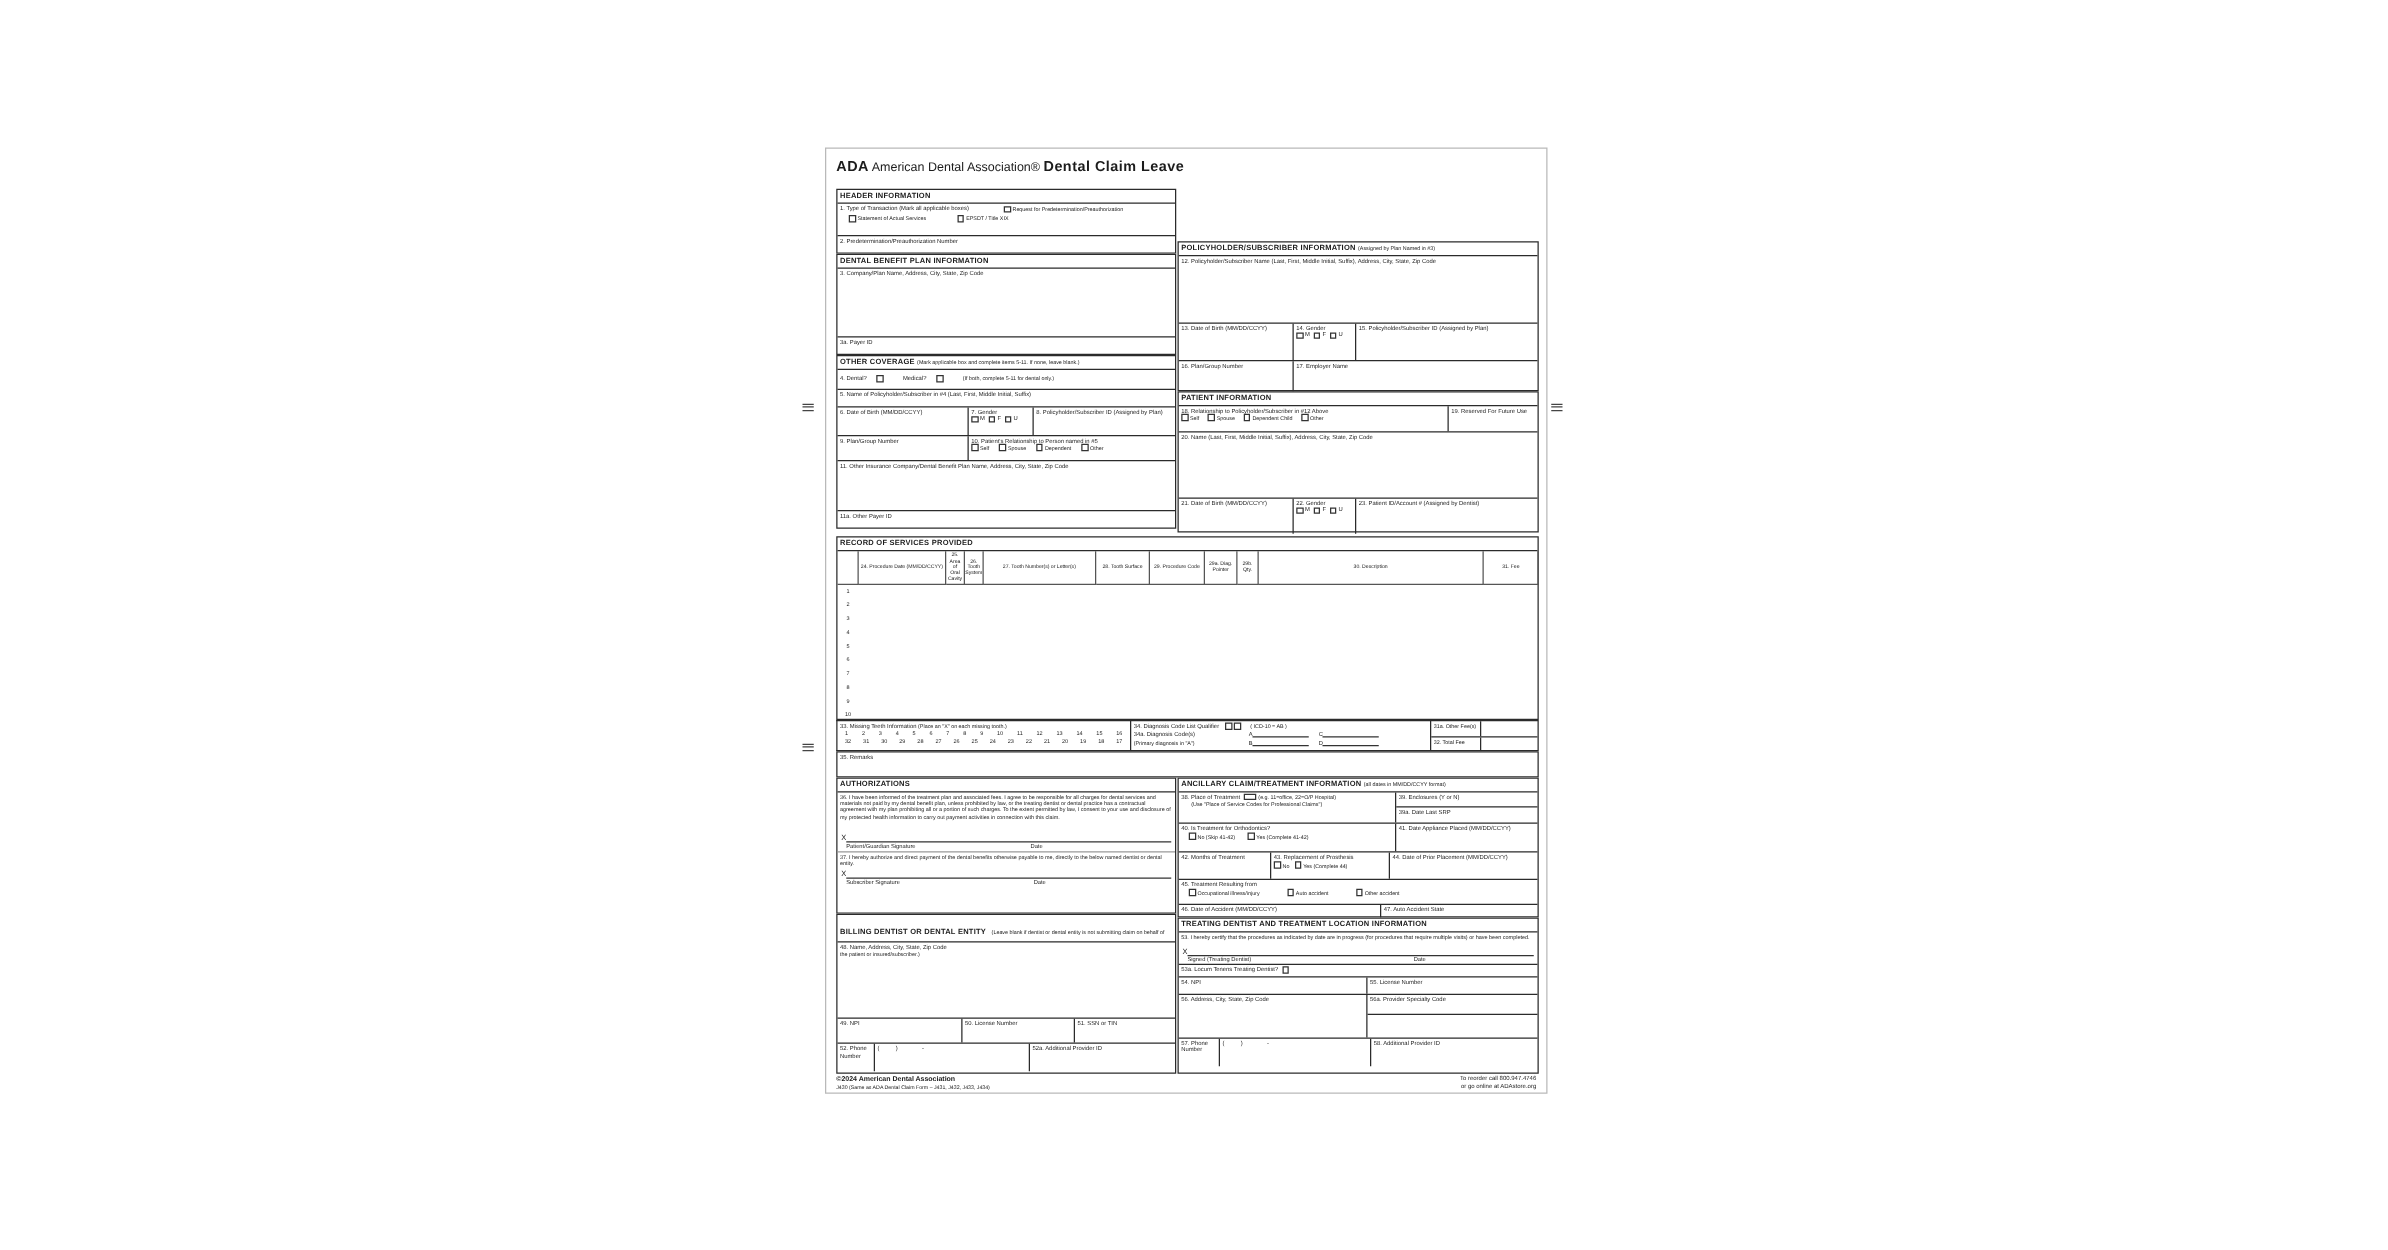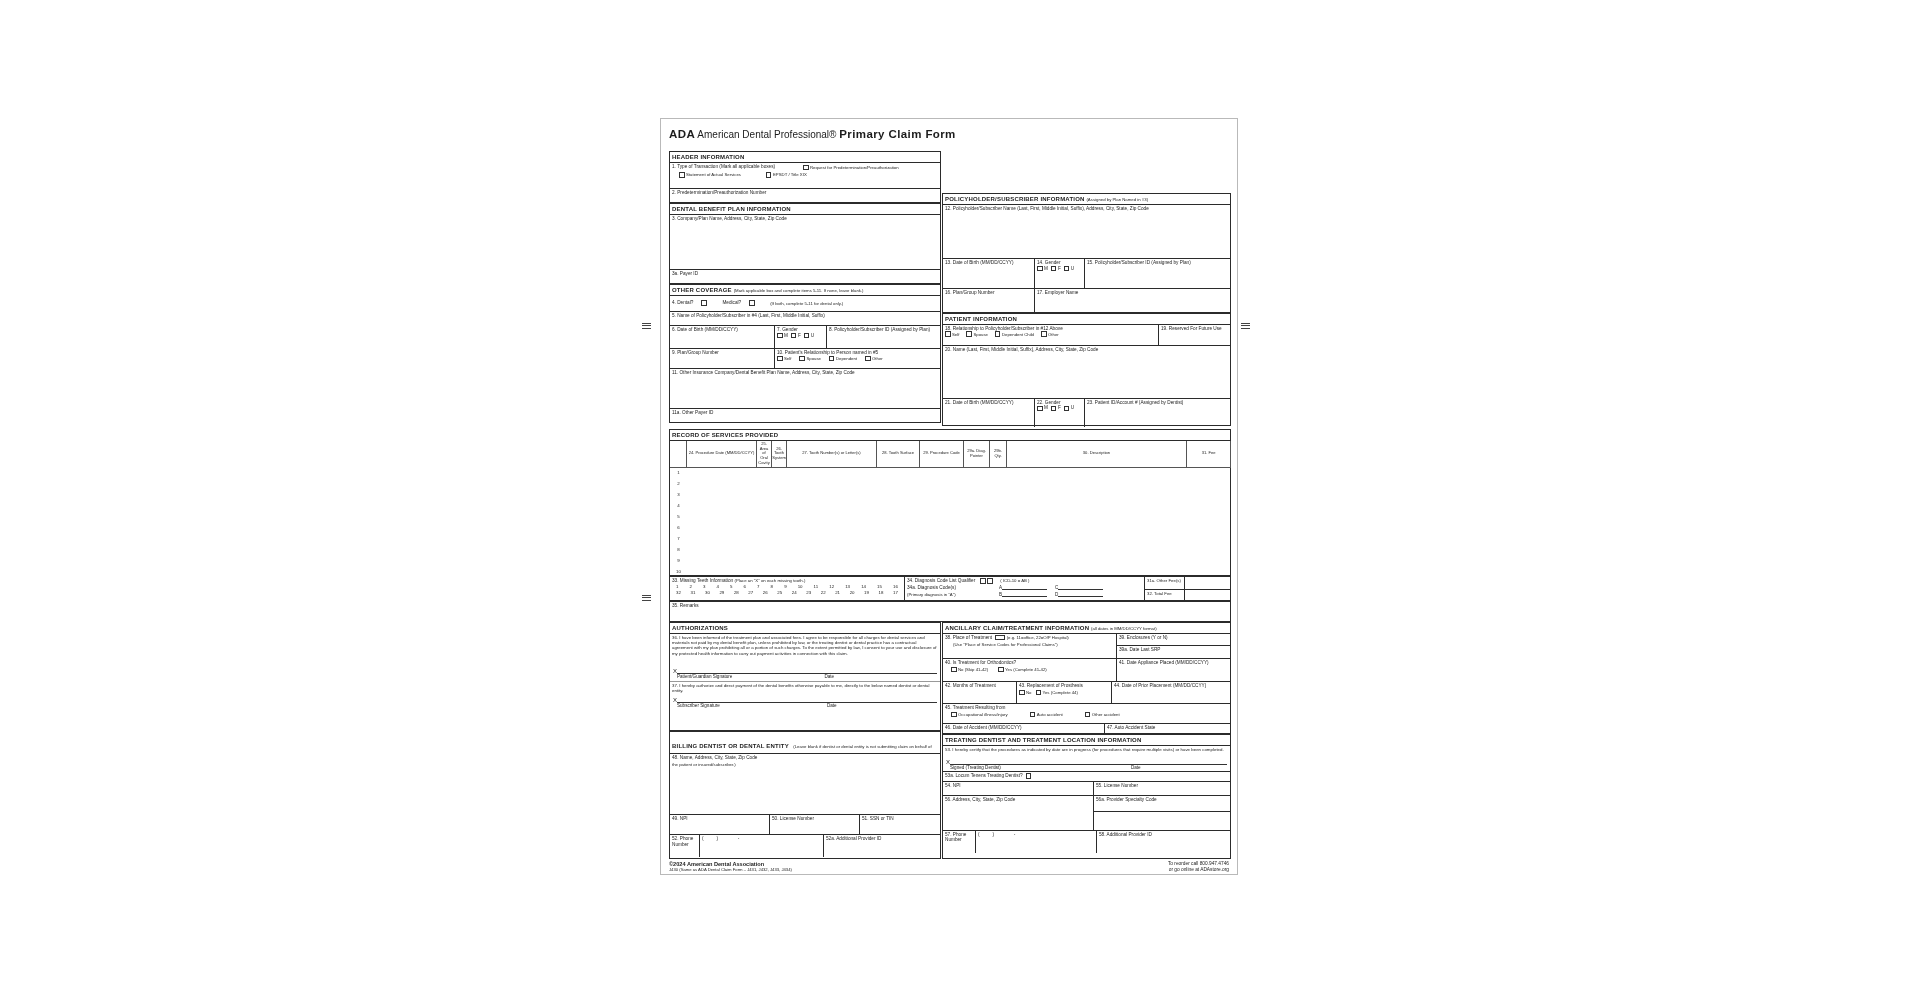--- a/index.html
+++ b/index.html
@@ -55,22 +55,22 @@
 <div class="regmark" style="left:1241px;top:322px;">
     <i></i>
     <i></i>
     <i></i>
   </div>
 
 <div id="page">
 
   <div class="s title" style="left:8px;top:9px;">
     <b>ADA</b>
-    <span>American Dental Professional®</span>
-    <b>Primary Claim Form</b>
+    <span>American Dental Association®</span>
+    <b>Dental Claim Leave</b>
   </div>
 
   <div class="s bx" style="left:8px;top:32px;width:272px;height:52px;">
     <div class="hd">HEADER INFORMATION</div>
     <div style="height:25px;">
       <div class="row" style="align-items:flex-start;">
         <div class="lb" style="width:128px;">1. Type of Transaction (Mark all applicable boxes)</div>
         <div class="lb fr" style="padding-top:2px;">
             <span class="cb"></span>
             <span class="tiny">Request for Predetermination/Preauthorization</span>

